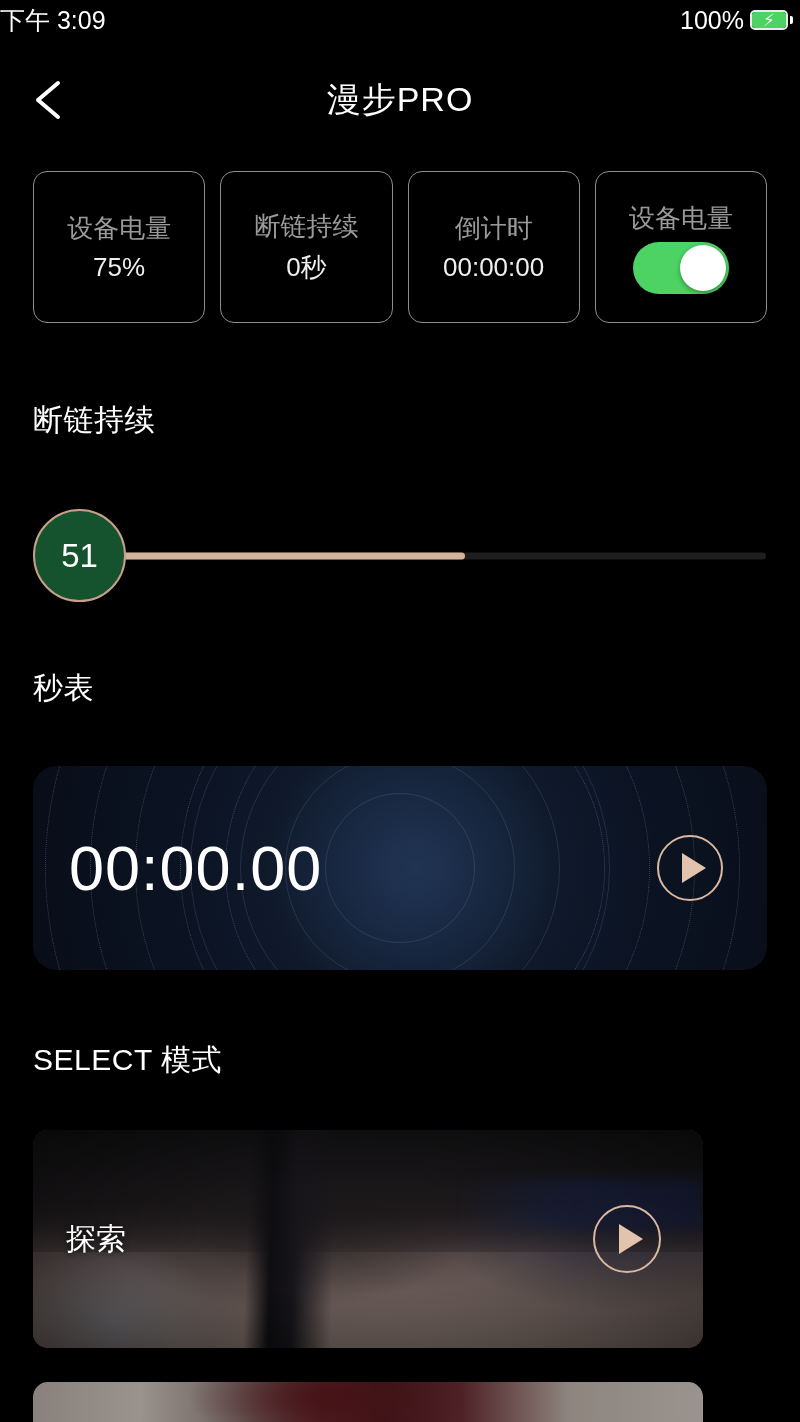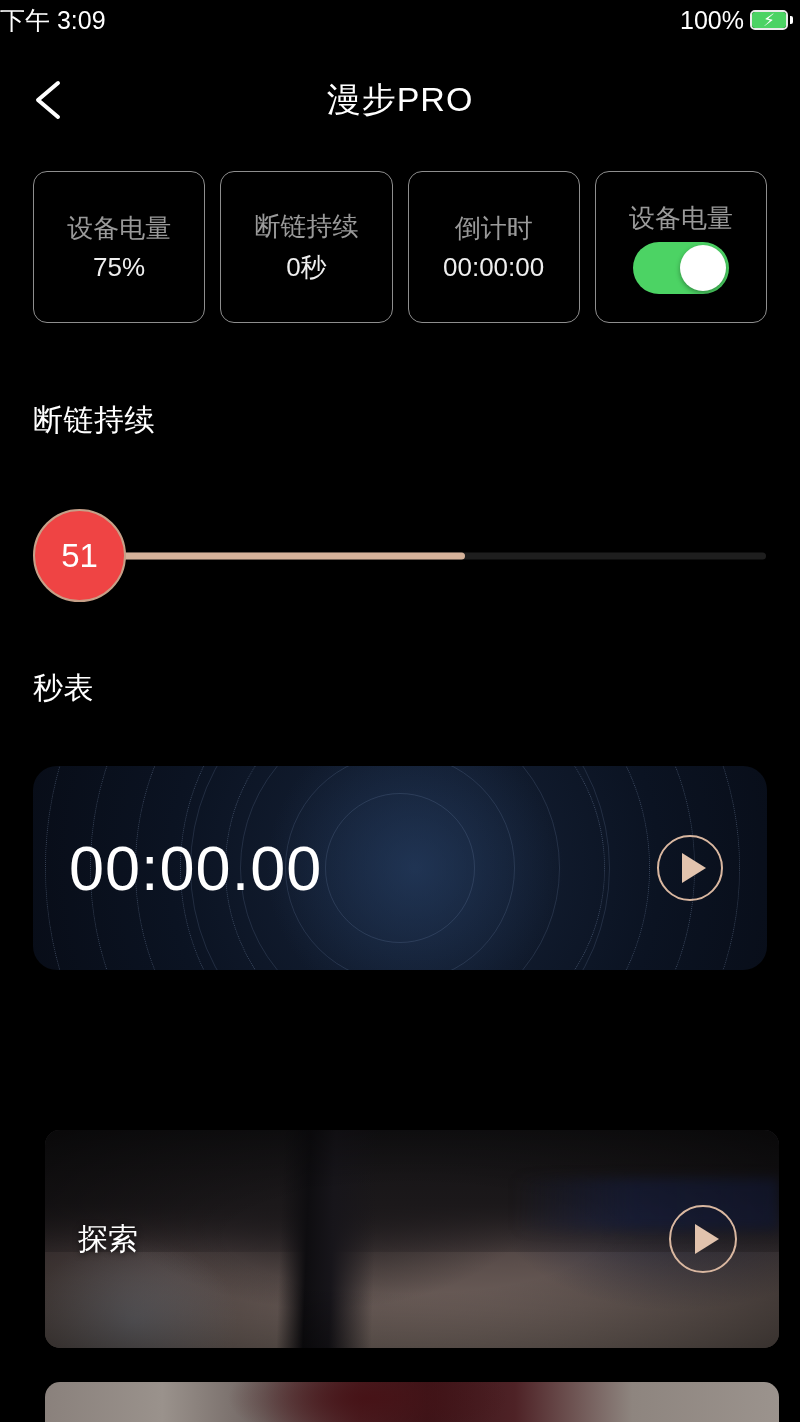--- a/index.html
+++ b/index.html
@@ -95,21 +95,21 @@
   .slider-track-bg {
     position:absolute; left:52px; right:1px; top:50%; transform:translateY(-50%);
     height:7px; border-radius:4px; background:#1e1e1e;
   }
   .slider-track-fill {
     position:absolute; left:52px; top:50%; transform:translateY(-50%);
     width:380px; height:7px; border-radius:4px; background:#d5b29a;
   }
   .slider-knob {
     position:absolute; left:0; top:0; width:93px; height:93px;
-    border-radius:50%; border:2.4px solid #c6a088; background:#ef4444;
+    border-radius:50%; border:2.4px solid #c6a088; background:#14532d;
     display:flex; align-items:center; justify-content:center;
   }
   .slider-knob span { color:#fff; font-size:33px; }
 
   
   .stopwatch {
     position:absolute; top:766px; left:33px; width:734px; height:204px;
     border-radius:24px; overflow:hidden;
     background:
       radial-gradient(circle at 52% 50%, #16233a 0%, #101a2c 34%, #0b1322 62%, #080d18 100%);
@@ -140,21 +140,21 @@
   }
   .play-btn .tri {
     width:0;height:0;margin-left:7px;
     border-top:15px solid transparent; border-bottom:15px solid transparent;
     border-left:24px solid #e2c3ad;
   }
   #sw-play { right:44px; top:50%; transform:translateY(-50%); width:66px; height:66px; }
 
   
   .mode-card {
-    position:absolute; left:45px; width:734px; border-radius:15px; overflow:hidden;
+    position:absolute; left:33px; width:670px; border-radius:15px; overflow:hidden;
   }
   #mode-explore { top:1130px; height:218px; }
   #mode-next    { top:1382px; height:40px; border-radius:15px 15px 0 0; }
 
   .photo { position:absolute; inset:0; }
   
   .photo-explore {
     background:
       radial-gradient(ellipse 150px 120px at 12% 88%, rgba(120,128,140,.55), rgba(0,0,0,0) 70%),
       radial-gradient(ellipse 260px 160px at 86% 30%, rgba(28,34,58,.85), rgba(0,0,0,0) 72%),
@@ -276,20 +276,21 @@
       <i style="width:1010px;height:1010px;"></i>
       <i style="width:1100px;height:1100px;"></i>
       <i style="width:1190px;height:1190px;"></i>
     </div>
     <div class="sw-time">00:00.00</div>
     <div class="play-btn" id="sw-play">
       <div class="tri"></div>
     </div>
   </div>
 
+  <div class="section-title" id="sec-select">SELECT 模式</div>
 
   <div class="mode-card" id="mode-explore">
     <div class="photo photo-explore">
       <div class="band-dark"></div>
       <div class="strap"></div>
       <div class="bluewash"></div>
       <div class="vignette"></div>
     </div>
     <div class="mode-label">探索</div>
     <div class="play-btn" id="explore-play">

